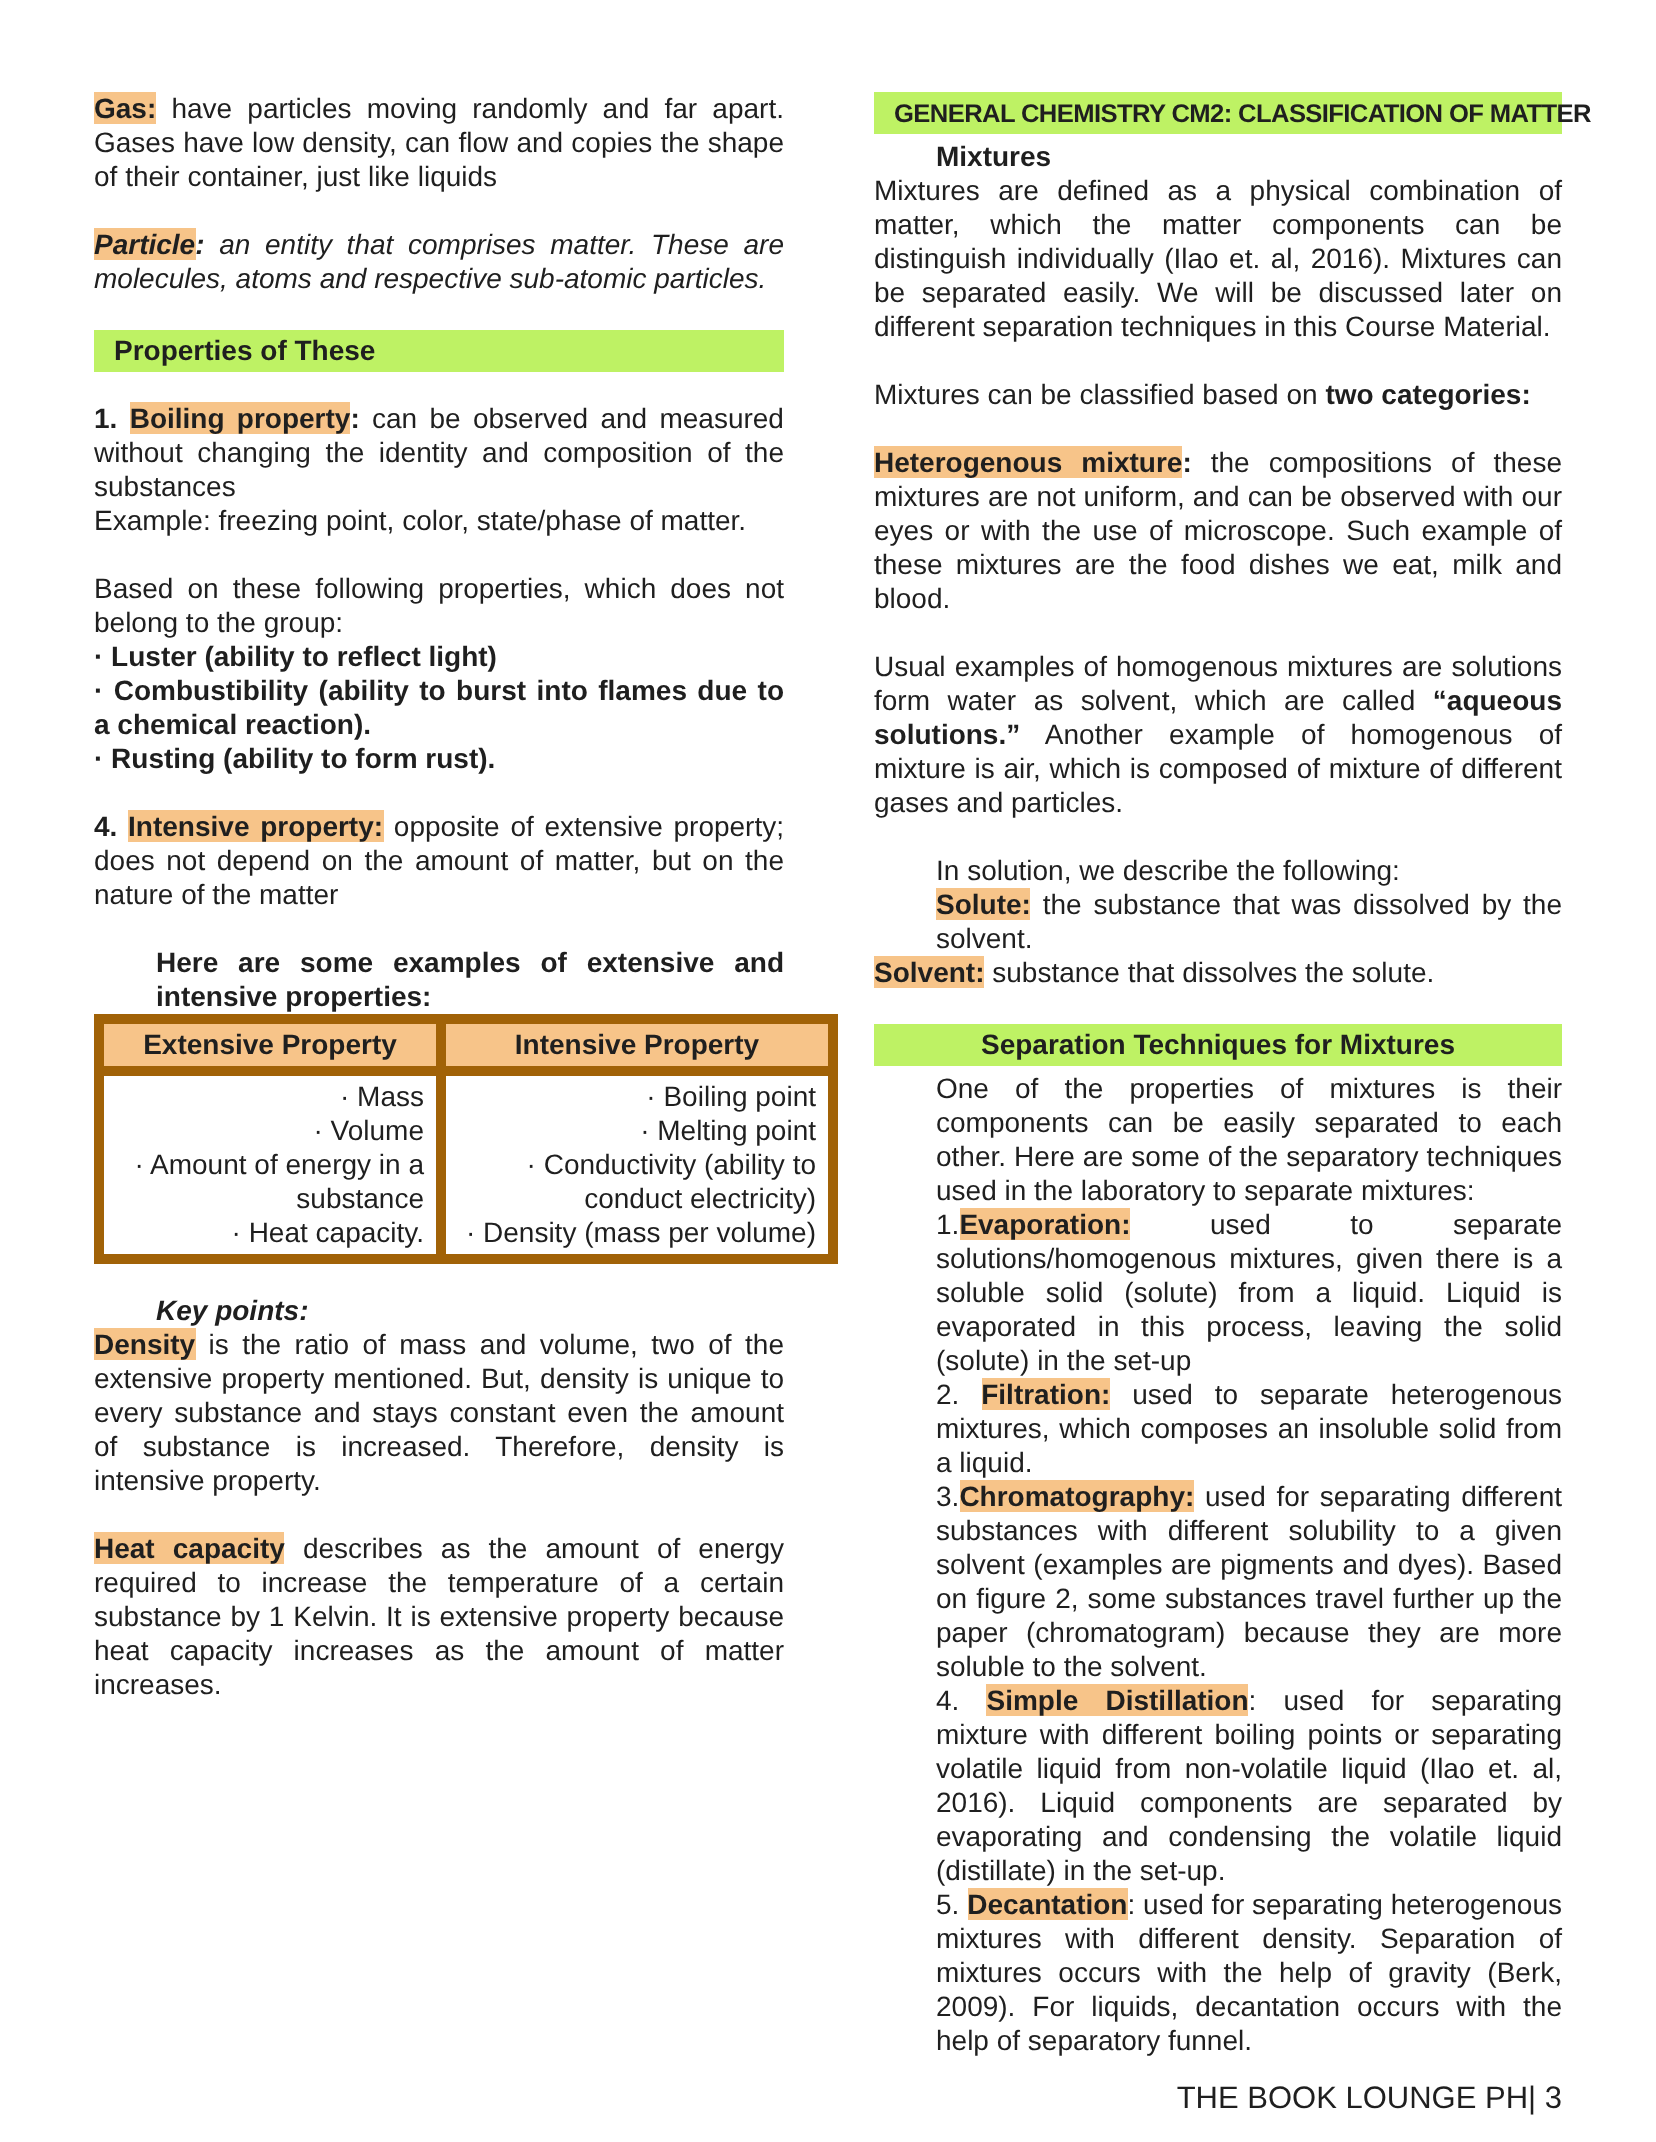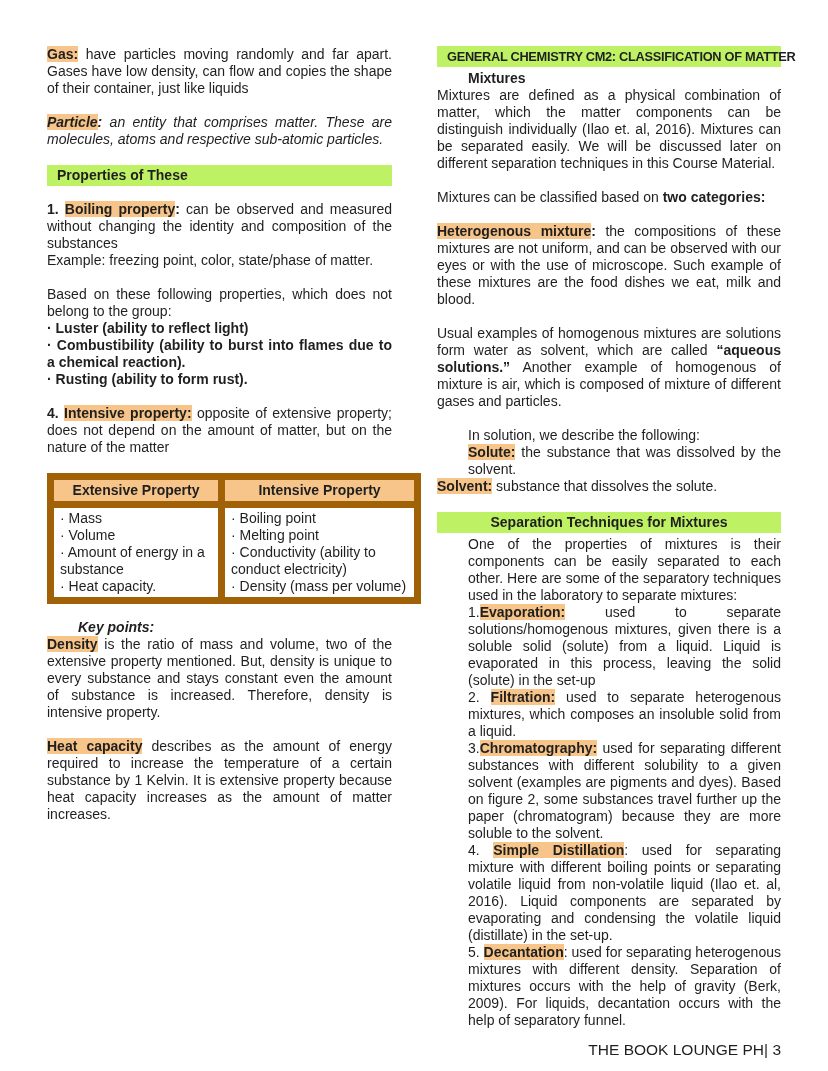--- a/index.html
+++ b/index.html
@@ -29,26 +29,26 @@
   .bar.tight{margin-bottom:3px;}
   .bar.center{text-align:center;}
   .bar.small{font-size:12.8px;letter-spacing:-0.3px;white-space:nowrap;}
   .props-table{
     border-collapse:collapse;
     width:367px;
     margin:0 0 15px 0;
     table-layout:fixed;
   }
   .props-table th,.props-table td{
-    border:7px solid #a16207;
+    border:5px solid #a16207;
     padding:2px 6px;
     font-size:14px;
   }
   .props-table th{background:#F7C489;text-align:center;font-weight:bold;}
-  .props-table td{vertical-align:top;text-align:left;}
+  .props-table td{vertical-align:top;text-align:right;}
   .props-table col.c1{width:171px;}
   .props-table col.c2{width:196px;}
   .cell-line{line-height:17px;}
   .footer{
     text-align:right;
     font-size:15.5px;
     margin:12px 0 0 0;
   }
 </style>
 </head>
@@ -65,20 +65,21 @@
     <div class="bar">Properties of These</div>
 
     <p><span class="b">1. </span><span class="hl b">Boiling property</span><span class="b">:</span><span> can be observed and measured without changing the identity and composition of the substances</span><br><span>Example: freezing point, color, state/phase of matter.</span></p>
 
 
     <p><span>Based on these following properties, which does not belong to the group:</span><br><span class="b">· Luster (ability to reflect light)</span><br><span class="b">· Combustibility (ability to burst into flames due to a chemical reaction).</span><br><span class="b">· Rusting (ability to form rust).</span></p>
 
 
     <p><span class="b">4. </span><span class="hl b">Intensive property:</span><span> opposite of extensive property; does not depend on the amount of matter, but on the nature of the matter</span></p>
 
+    <p class="b m0">Here are some examples of extensive and intensive properties:</p>
 
     <table class="props-table">
       <colgroup>
           <col class="c1">
           <col class="c2">
         </colgroup>
       <thead>
         <tr>
           <th>Extensive Property</th>
           <th>Intensive Property</th>

